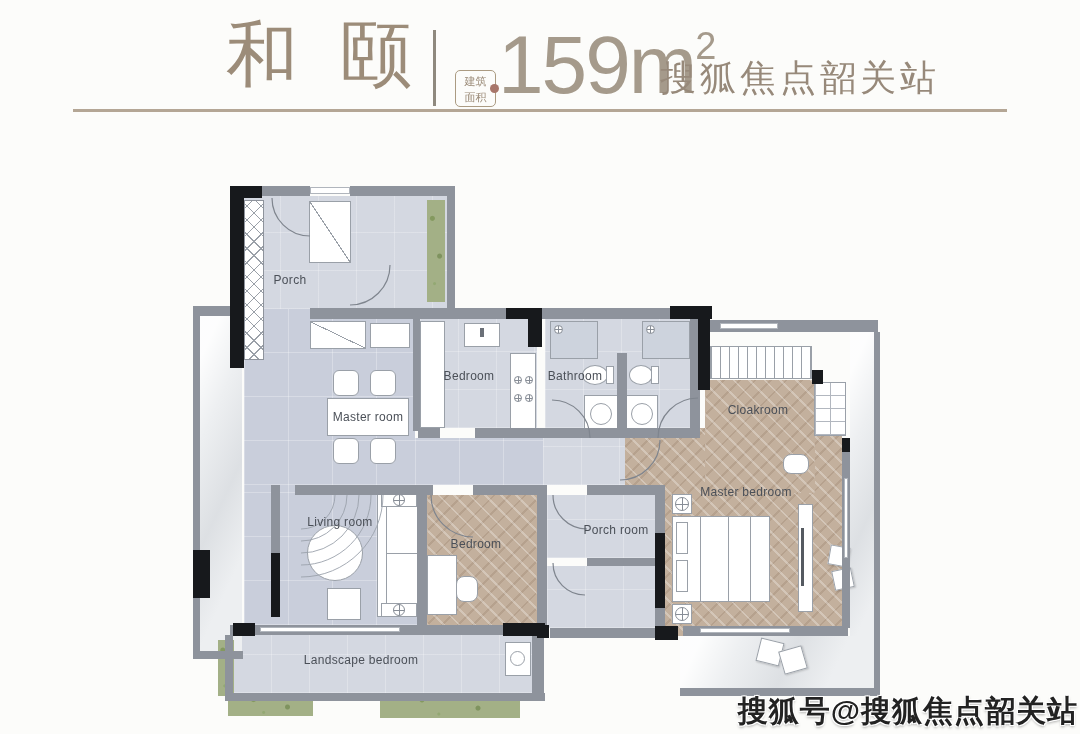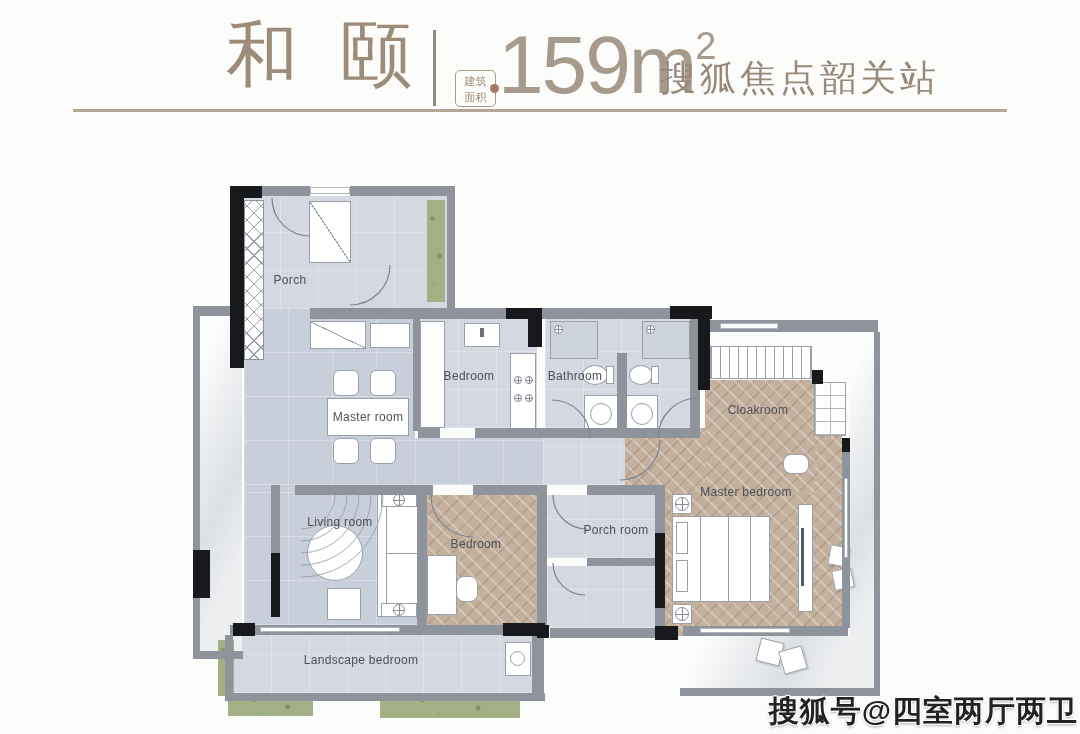--- a/index.html
+++ b/index.html
@@ -241,13 +241,13 @@
   <span class="rlabel" style="left:395px;top:228px">Bathroom</span>
   <span class="rlabel" style="left:188px;top:269px">Master room</span>
   <span class="rlabel" style="left:578px;top:262px">Cloakroom</span>
   <span class="rlabel" style="left:566px;top:344px">Master bedroom</span>
   <span class="rlabel" style="left:160px;top:374px">Living room</span>
   <span class="rlabel" style="left:296px;top:396px">Bedroom</span>
   <span class="rlabel" style="left:436px;top:382px">Porch room</span>
   <span class="rlabel" style="left:181px;top:512px">Landscape bedroom</span>
 </div>
 
-<div class="a watermark">搜狐号@四室两厅两卫</div>
+<div class="a watermark">搜狐号@搜狐焦点韶关站</div>
 
 </body></html>

